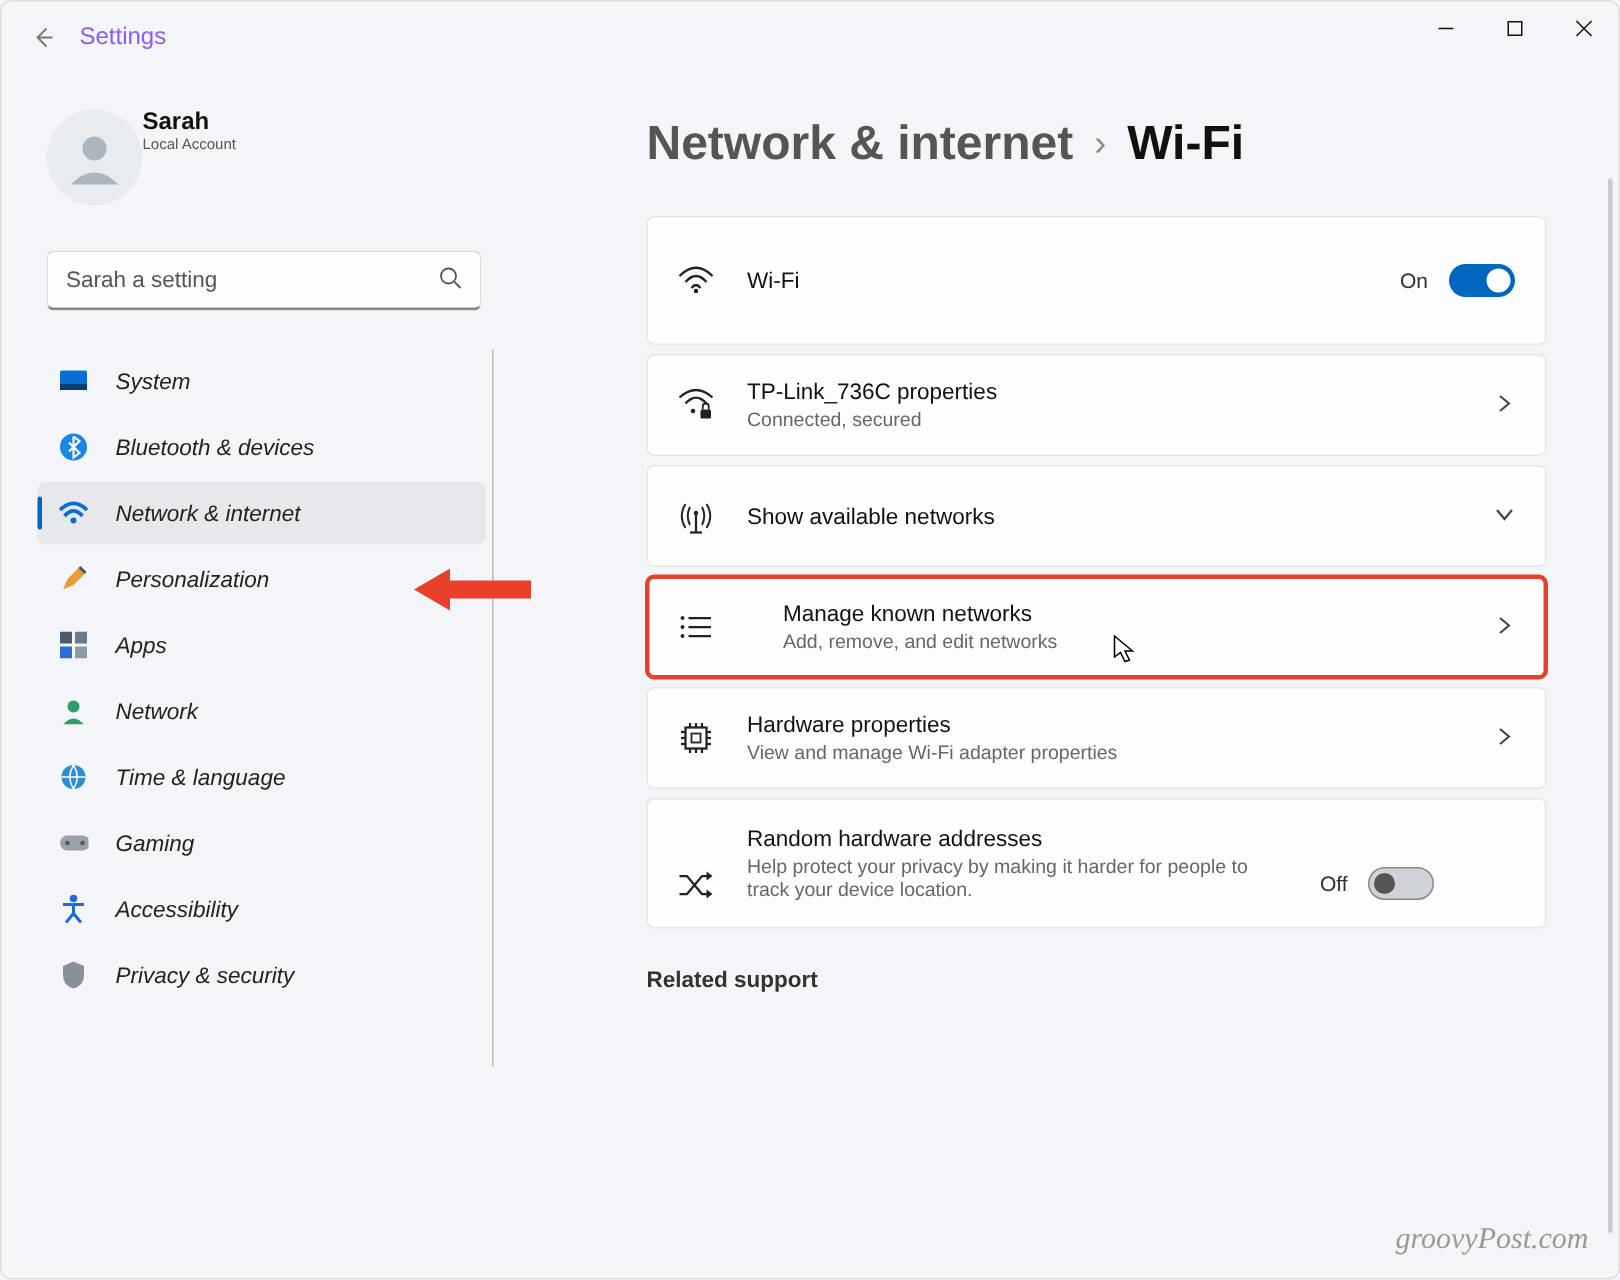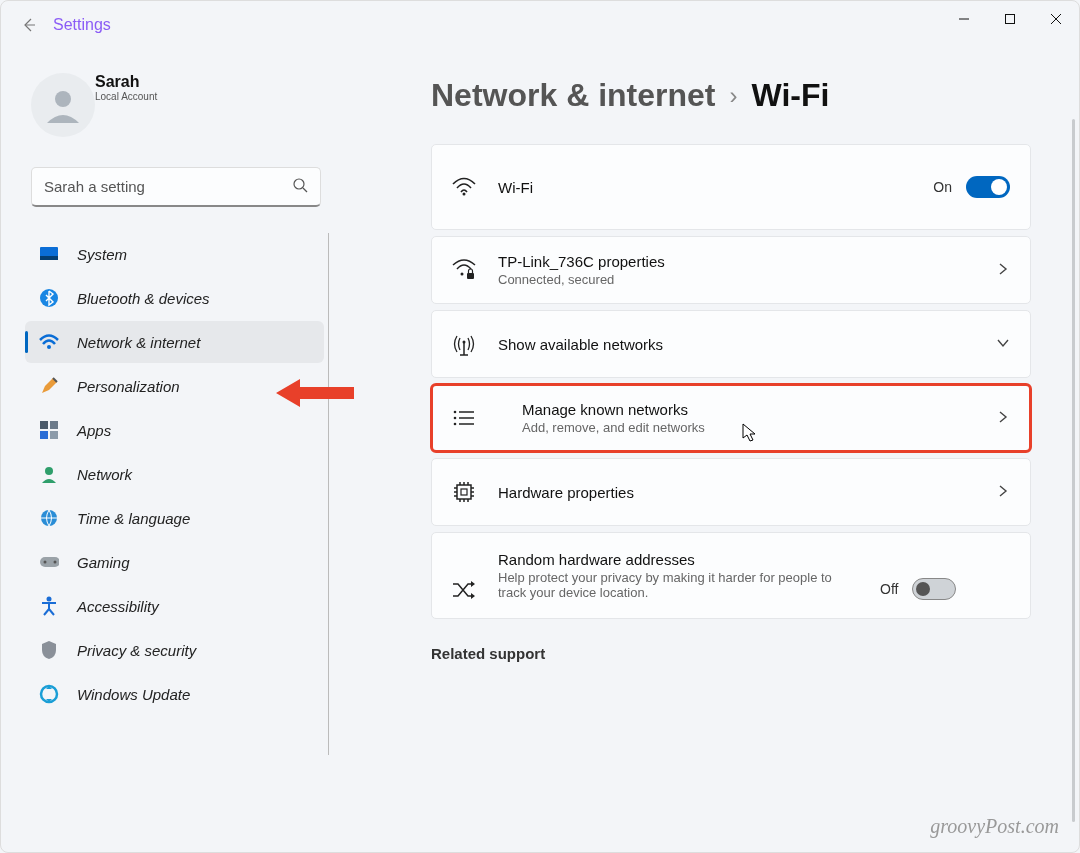--- a/index.html
+++ b/index.html
@@ -300,30 +300,20 @@
         </span>
         <span>Accessibility</span>
       </div>
       <div class="nav-item">
         <span class="nav-icon">
           <svg width="16" height="20">
               <path d="M8 1 L15 4 L15 10 Q15 17 8 19 Q1 17 1 10 L1 4 Z" fill="#8a9099"></path>
             </svg>
         </span>
         <span>Privacy &amp; security</span>
-      </div>
-      <div class="nav-item">
-        <span class="nav-icon">
-          <svg width="20" height="20">
-              <circle cx="10" cy="10" r="8" fill="none" stroke="#1a9ed6" stroke-width="2.5"></circle>
-              <path d="M10 2 L7 5 L13 5 Z" fill="#1a9ed6"></path>
-              <path d="M10 18 L13 15 L7 15 Z" fill="#1a9ed6"></path>
-            </svg>
-        </span>
-        <span>Windows Update</span>
       </div>
     </nav>
   </aside>
 
   <main class="main">
     <div class="scrollbar"></div>
 
     <div class="breadcrumb">
       <span class="crumb">Network &amp; internet</span>
       <span class="sep">›</span>
@@ -437,20 +427,21 @@
                 <line x1="2" y1="12" x2="5" y2="12"></line>
                 <line x1="2" y1="16" x2="5" y2="16"></line>
                 <line x1="19" y1="8" x2="22" y2="8"></line>
                 <line x1="19" y1="12" x2="22" y2="12"></line>
                 <line x1="19" y1="16" x2="22" y2="16"></line>
               </g>
             </svg>
         </span>
         <div class="card-body">
           <div class="card-title">Hardware properties</div>
+          <div class="card-sub">View and manage Wi-Fi adapter properties</div>
         </div>
         <div class="card-tail">
           <span>
             <svg width="14" height="14">
                 <path d="M4 2 L10 7 L4 12" fill="none" stroke="#444" stroke-width="1.4"></path>
               </svg>
           </span>
         </div>
       </div>
 

